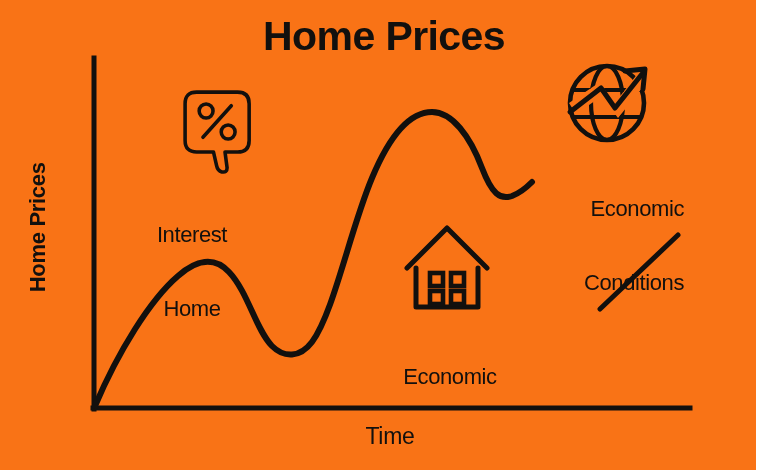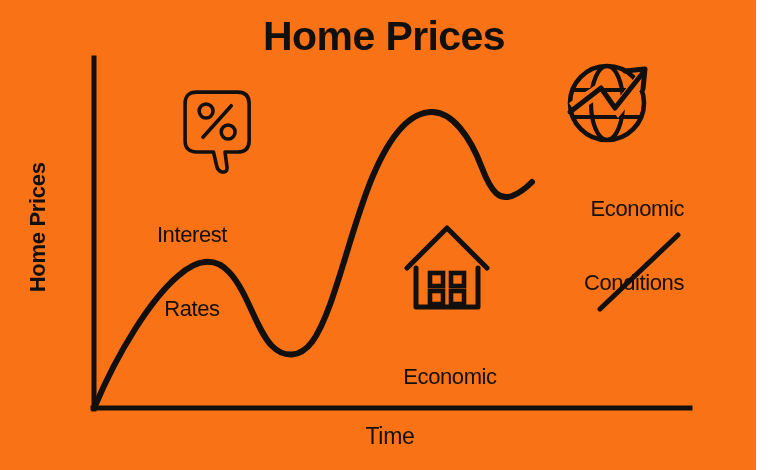--- a/index.html
+++ b/index.html
@@ -148,21 +148,21 @@
   </svg>
 
   <div class="lbl" id="chart-title">Home Prices</div>
 
   <div class="lbl" id="y-axis-label">Home Prices</div>
 
   <div class="lbl" id="x-axis-label">Time</div>
 
   <div class="lbl annotation-label" id="interest-rates-label">
     <div>Interest</div>
-    <div>Rates</div>
+    <div>Home</div>
   </div>
 
   <div class="lbl annotation-label" id="housing-inventory-label">
     <div>Economic</div>
   </div>
 
   <div class="lbl annotation-label" id="economic-conditions-label">
     <div>Economic</div>
     <div>Conditions</div>
   </div>

